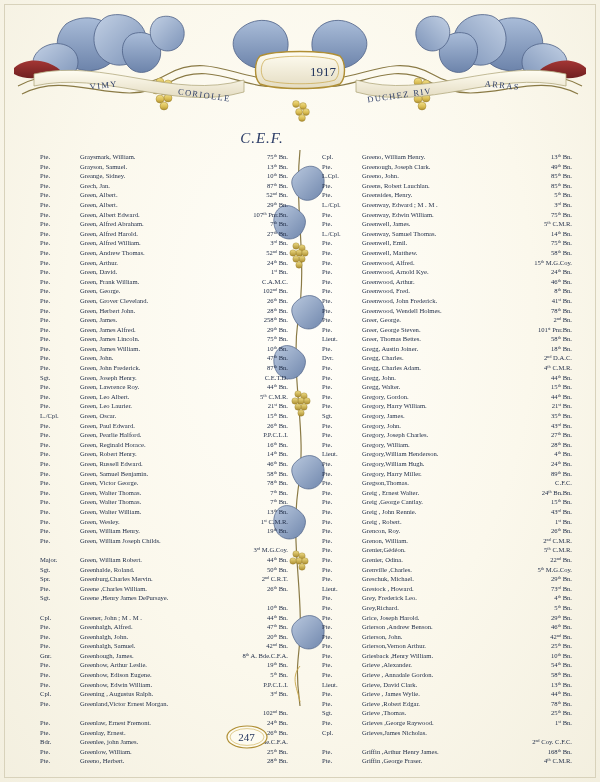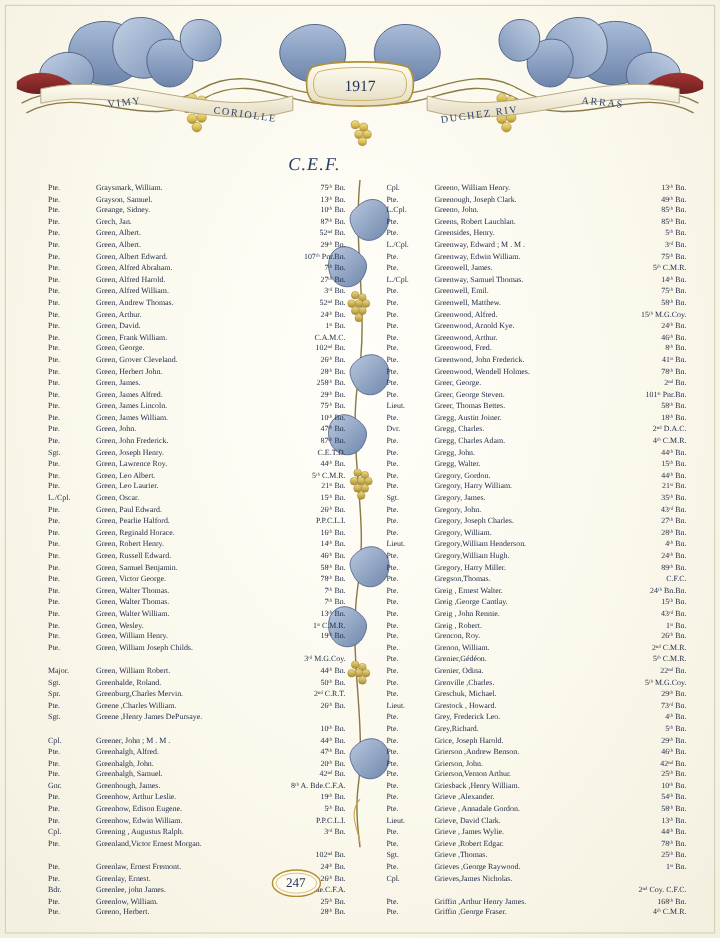--- a/index.html
+++ b/index.html
@@ -123,20 +123,21 @@
     justify-content: center;
     font-size: 11px;
     color: #24365e;
     font-family: "Liberation Serif", serif;
   }
   .year-label {
     position: absolute;
     font-family: "Liberation Serif", serif;
     font-size: 13px;
     color: #24365e;
+    margin-left: 23px;
   }
   .banner-word {
     font-family: "Liberation Serif", serif;
     font-size: 8.5px;
     fill: #2f3f68;
     letter-spacing: 1.4px;
   }
 </style>
 </head>
 <body>

